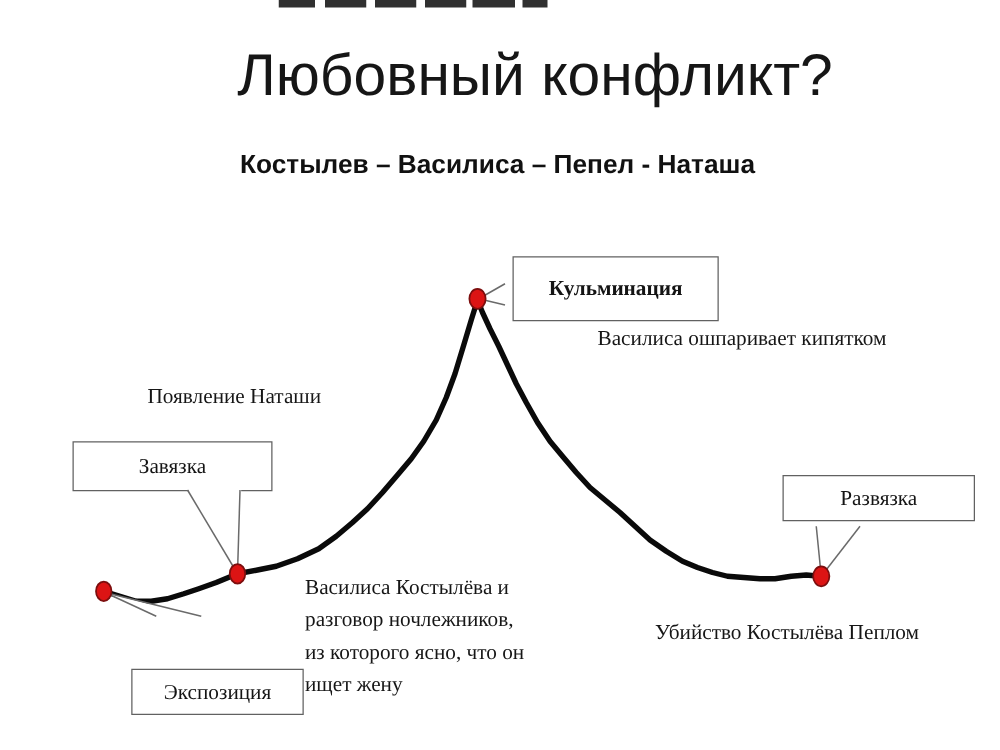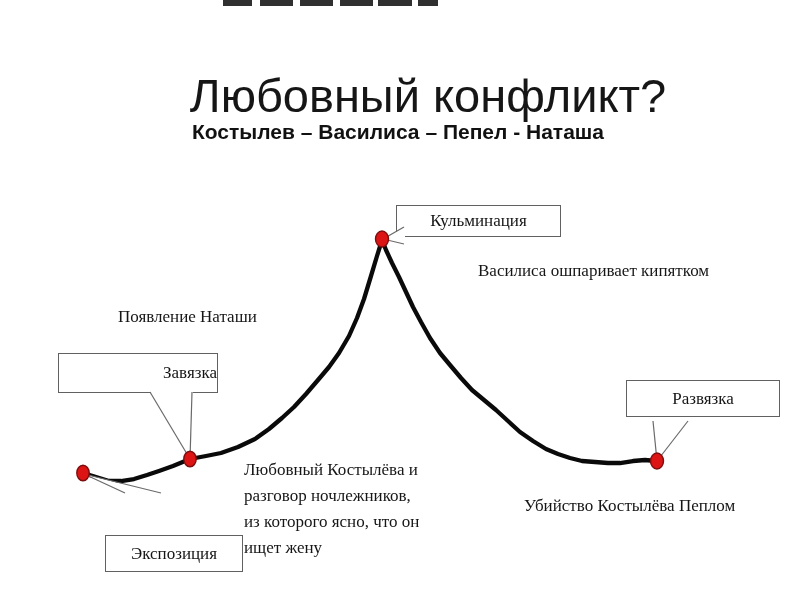--- a/index.html
+++ b/index.html
@@ -6,34 +6,34 @@
   .slide{
     position:relative;width:800px;height:600px;background:#ffffff;overflow:hidden;
     font-family:"Liberation Serif",serif;color:#0d0d0d;
   }
   .layer{position:absolute;left:0;top:0;width:800px;height:600px;pointer-events:none;}
   .layer.under{z-index:1;}
   .layer.over{z-index:3;}
   .slide-title{
     position:absolute;top:36px;left:428px;transform:translateX(-50%);
     font-family:"Liberation Sans",sans-serif;font-size:47px;line-height:1;
-    color:#161616;white-space:nowrap;z-index:2;margin-top:36px;
+    color:#161616;white-space:nowrap;z-index:2;
   }
   .slide-subtitle{
     position:absolute;top:121px;left:398px;transform:translateX(-50%);
     font-family:"Liberation Sans",sans-serif;font-size:21px;font-weight:bold;line-height:1;
     color:#111111;white-space:nowrap;z-index:2;
   }
   .callout-box{
     position:absolute;background:#ffffff;border:1.4px solid #616161;
     display:flex;align-items:center;justify-content:center;
     font-size:17px;color:#141414;z-index:2;box-sizing:border-box;
   }
-  .box-climax{left:396px;top:205px;width:165px;height:32px;}
-  .box-inciting{left:58px;top:353px;width:160px;height:40px;justify-content:flex-end;}
+  .box-climax{left:410px;top:205px;width:165px;height:52px;font-weight:bold;}
+  .box-inciting{left:58px;top:353px;width:160px;height:40px;}
   .box-exposition{left:105px;top:491px;width:138px;height:37px;margin-top:44px;}
   .box-resolution{left:626px;top:380px;width:154px;height:37px;}
   .note{
     position:absolute;font-size:17px;line-height:26px;color:#161616;
     text-align:left;z-index:2;
   }
   .note-natasha{left:118px;top:304px;width:145px;}
   .note-vasilisa{left:478px;top:258px;width:248px;}
   .note-kostylev{left:244px;top:457px;width:224px;}
   .note-murder{left:524px;top:493px;width:232px;}
@@ -76,21 +76,21 @@
     <span>Развязка</span>
   </div>
 
   <div class="note note-natasha">Появление Наташи</div>
 
   <div class="note note-vasilisa">
     <div>Василиса ошпаривает кипятком</div>
   </div>
 
   <div class="note note-kostylev">
-    <div>Любовный Костылёва и</div>
+    <div>Василиса Костылёва и</div>
     <div>разговор ночлежников,</div>
     <div>из которого ясно, что он</div>
     <div>ищет жену</div>
   </div>
 
   <div class="note note-murder">Убийство Костылёва Пеплом</div>
 
   <svg class="layer over" viewBox="0 0 800 600">
 
     <g>

